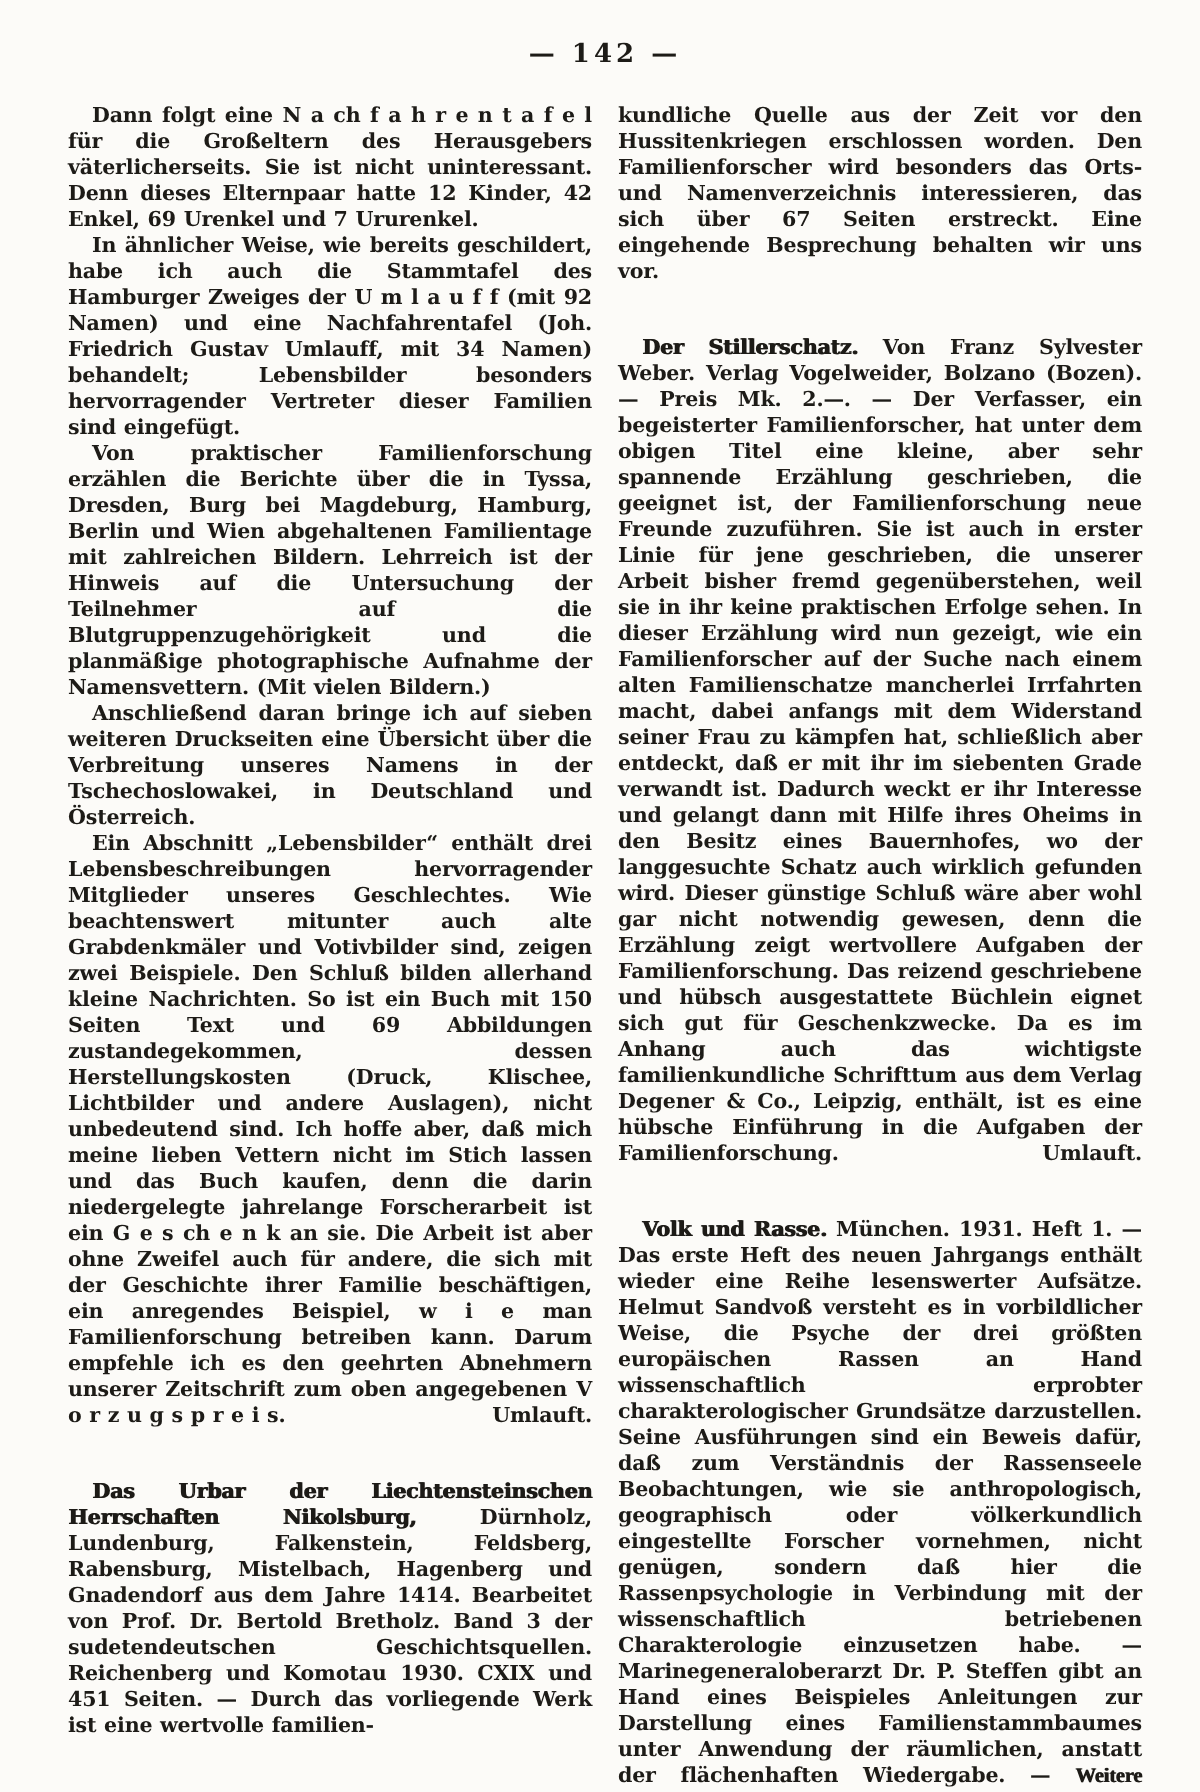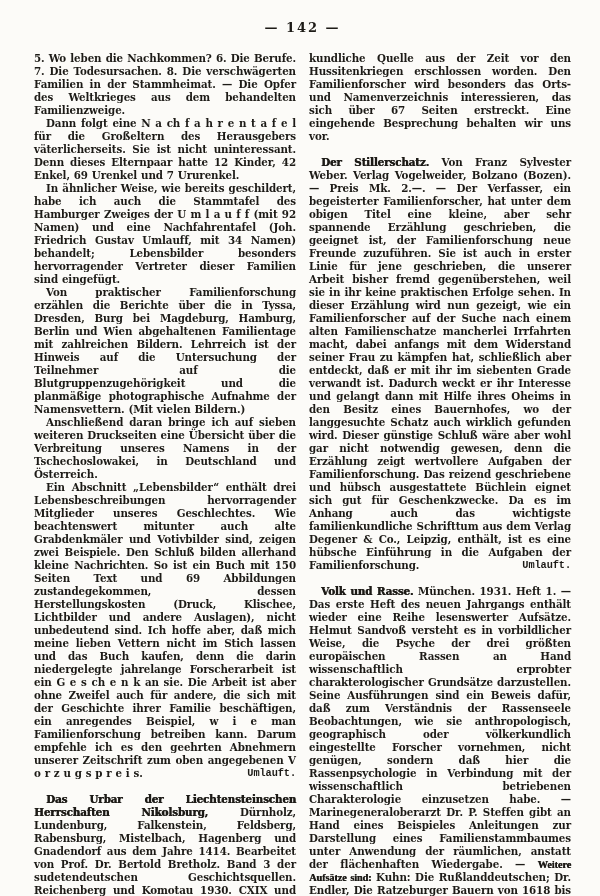--- a/index.html
+++ b/index.html
@@ -15,36 +15,35 @@
   }
   .cols { display:flex; gap:13px; }
   .col {
     flex:1; min-width:0; text-align:justify;
     font-size:10.3px; line-height:13px; font-weight:bold;
     hyphens:auto; -webkit-hyphens:auto; overflow-wrap:break-word;
     letter-spacing:-0.1px; word-spacing:0.4px;
   }
   .col p { margin:0; }
   p.indent { text-indent:12px; }
-  p.gap { margin-top:13px; }
+  p.gap { margin-top:25px; }
   .lead { font-weight:bold; text-shadow:0.55px 0 0 currentColor; }
   .bold2 { font-weight:bold; text-shadow:0.4px 0 0 currentColor;font-family:Liberation Serif, serif; }
-  .sig { float:right; padding-left:8px;font-family:Liberation Mono, monospace; }
+  .sig { float:right; padding-left:8px; }
 </style>
 </head>
 <body>
 
 <div class="page">
 
   <div class="pagenum">— 142 —</div>
 
   <div class="cols">
 
     <div class="col">
-      <p><span>5. Wo leben die Nachkommen? 6. Die Berufe. 7. Die Todesursachen. 8. Die verschwägerten Familien in der Stammheimat. — Die Opfer des Weltkrieges aus dem behandelten Familienzweige.</span></p>
       <p class="indent"><span>Dann folgt eine N a ch f a h r e n t a f e l für die Großeltern des Herausgebers väterlicherseits. Sie ist nicht uninteressant. Denn dieses Elternpaar hatte 12 Kinder, 42 Enkel, 69 Urenkel und 7 Ururenkel.</span></p>
       <p class="indent"><span>In ähnlicher Weise, wie bereits geschildert, habe ich auch die Stammtafel des Hamburger Zweiges der U m l a u f f (mit 92 Namen) und eine Nachfahrentafel (Joh. Friedrich Gustav Umlauff, mit 34 Namen) behandelt; Lebensbilder besonders hervorragender Vertreter dieser Familien sind eingefügt.</span></p>
       <p class="indent"><span>Von praktischer Familienforschung erzählen die Berichte über die in Tyssa, Dresden, Burg bei Magdeburg, Hamburg, Berlin und Wien abgehaltenen Familientage mit zahlreichen Bildern. Lehrreich ist der Hinweis auf die Untersuchung der Teilnehmer auf die Blutgruppenzugehörigkeit und die planmäßige photographische Aufnahme der Namensvettern. (Mit vielen Bildern.)</span></p>
       <p class="indent"><span>Anschließend daran bringe ich auf sieben weiteren Druckseiten eine Übersicht über die Verbreitung unseres Namens in der Tschechoslowakei, in Deutschland und Österreich.</span></p>
       <p class="indent"><span>Ein Abschnitt „Lebensbilder“ enthält drei Lebensbeschreibungen hervorragender Mitglieder unseres Geschlechtes. Wie beachtenswert mitunter auch alte Grabdenkmäler und Votivbilder sind, zeigen zwei Beispiele. Den Schluß bilden allerhand kleine Nachrichten. So ist ein Buch mit 150 Seiten Text und 69 Abbildungen zustandegekommen, dessen Herstellungskosten (Druck, Klischee, Lichtbilder und andere Auslagen), nicht unbedeutend sind. Ich hoffe aber, daß mich meine lieben Vettern nicht im Stich lassen und das Buch kaufen, denn die darin niedergelegte jahrelange Forscherarbeit ist ein G e s ch e n k an sie. Die Arbeit ist aber ohne Zweifel auch für andere, die sich mit der Geschichte ihrer Familie beschäftigen, ein anregendes Beispiel, w i e man Familienforschung betreiben kann. Darum empfehle ich es den geehrten Abnehmern unserer Zeitschrift zum oben angegebenen V o r z u g s p r e i s.</span><span class="sig">Umlauft.</span></p>
       <p class="indent gap"><span class="lead">Das Urbar der Liechtensteinschen Herrschaften Nikolsburg,</span><span> Dürnholz, Lundenburg, Falkenstein, Feldsberg, Rabensburg, Mistelbach, Hagenberg und Gnadendorf aus dem Jahre 1414. Bearbeitet von Prof. Dr. Bertold Bretholz. Band 3 der sudetendeutschen Geschichtsquellen. Reichenberg und Komotau 1930. CXIX und 451 Seiten. — Durch das vorliegende Werk ist eine wertvolle familien-</span></p>
     </div>
 
     <div class="col">
       <p><span>kundliche Quelle aus der Zeit vor den Hussitenkriegen erschlossen worden. Den Familienforscher wird besonders das Orts- und Namenverzeichnis interessieren, das sich über 67 Seiten erstreckt. Eine eingehende Besprechung behalten wir uns vor.</span></p>

